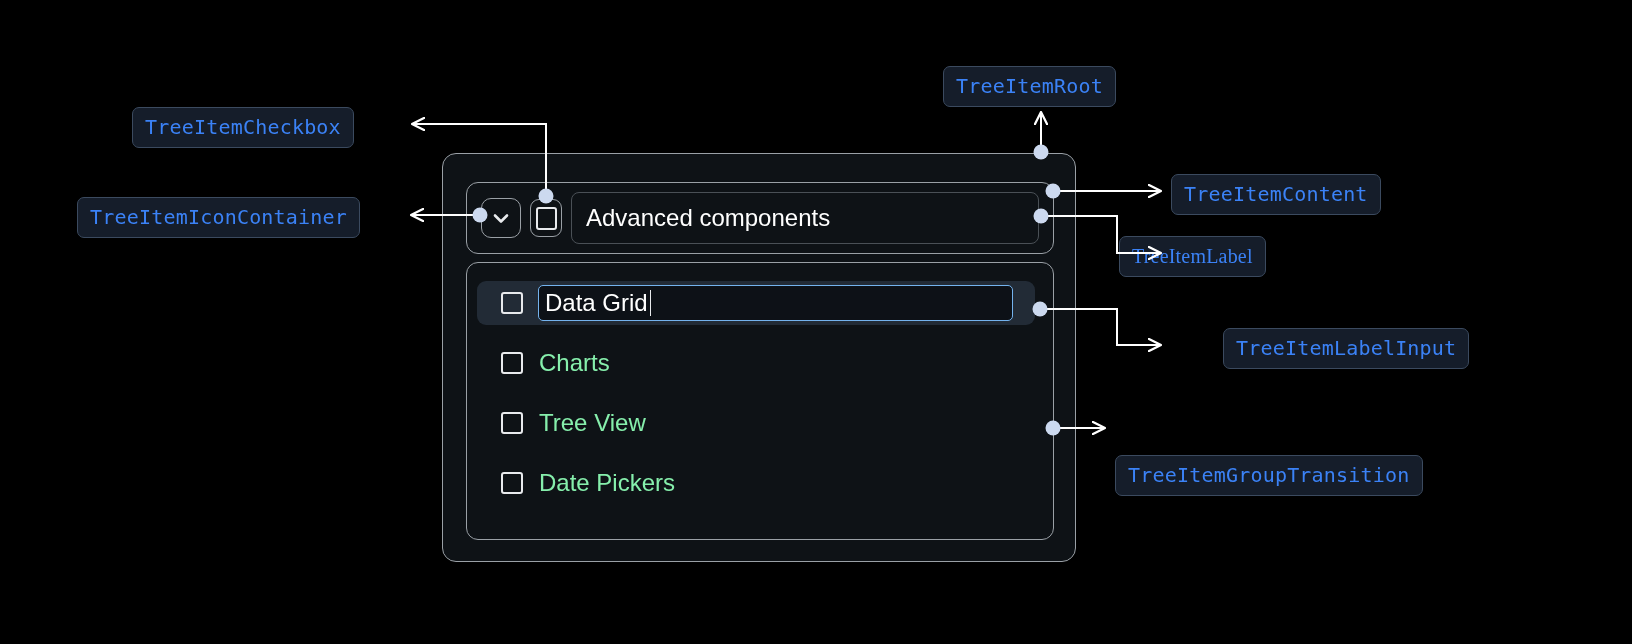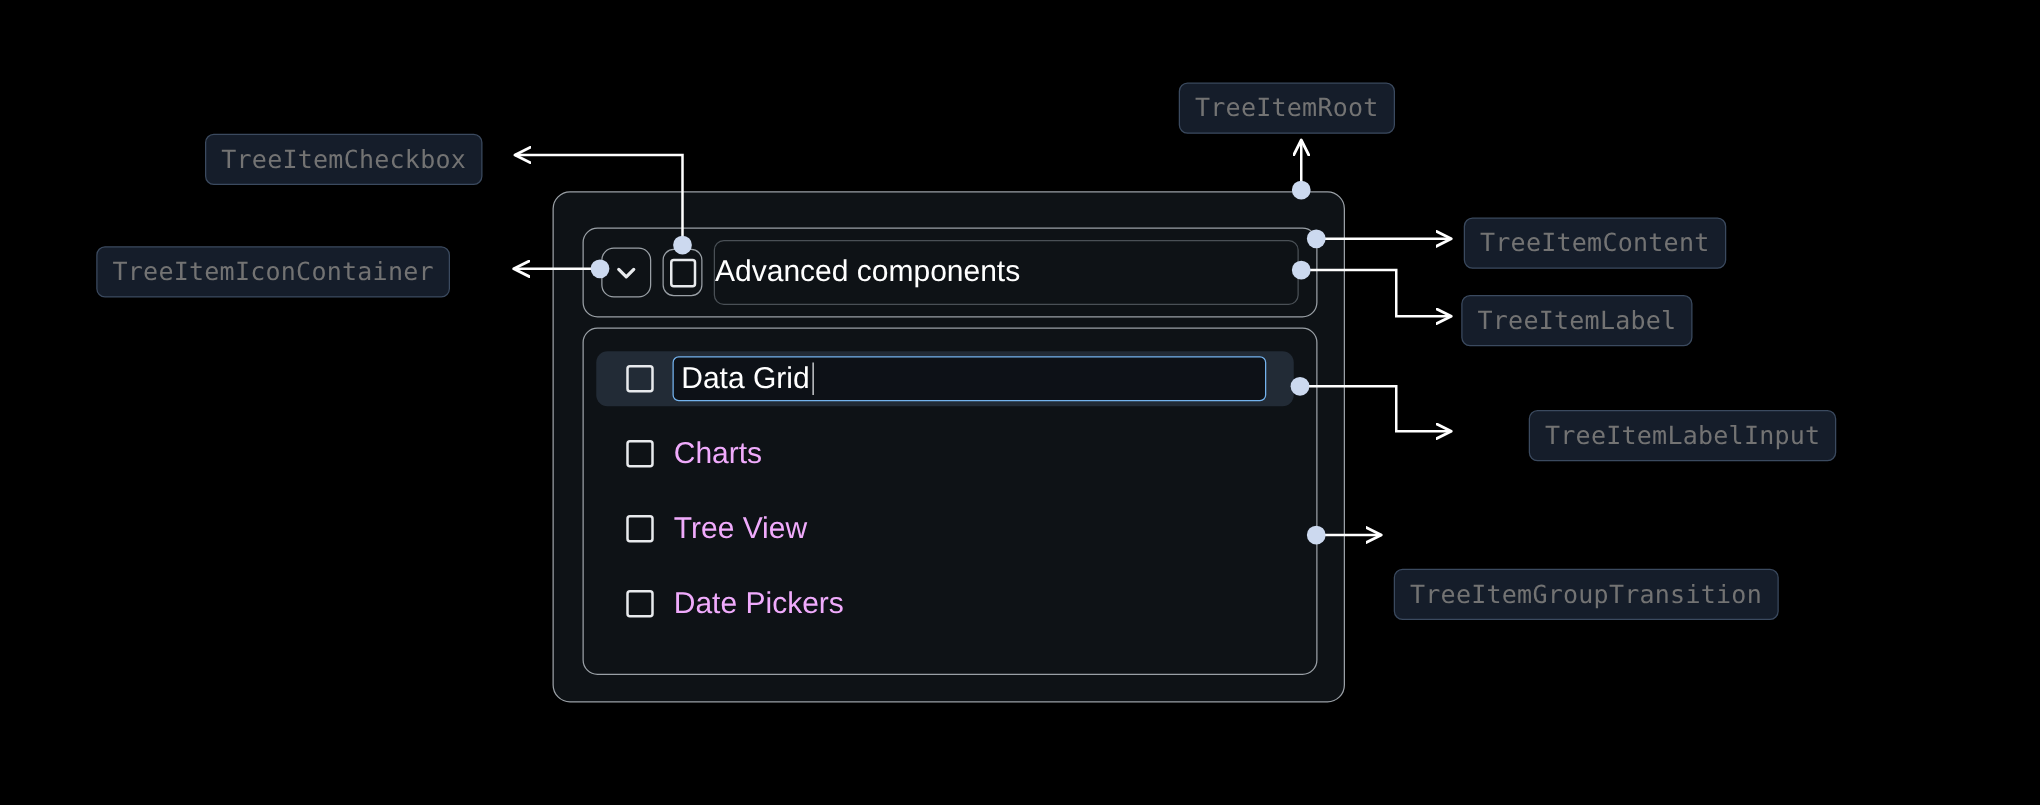--- a/index.html
+++ b/index.html
@@ -15,21 +15,21 @@
     font-family: "Liberation Sans", sans-serif;
   }
 
   
   .chip {
     position: absolute;
     box-sizing: border-box;
     background: #151d2a;
     border: 1px solid #3b4a5f;
     border-radius: 7px;
-    color: #737373;
+    color: #3b82f6;
     font-family: "DejaVu Sans Mono", "Liberation Mono", monospace;
     font-size: 20px;
     letter-spacing: 0.2px;
     line-height: 1;
     padding: 9px 12px 10px 12px;
     white-space: nowrap;
   }
 
   
   #connectors {
@@ -103,20 +103,21 @@
   }
 
   #root-label {
     flex: 1 1 auto;
     height: 52px;
     box-sizing: border-box;
     border: 1.5px solid #4a5056;
     border-radius: 8px;
     display: flex;
     align-items: center;
+    padding-left: 14px;
     color: #ffffff;
     font-size: 24px;
   }
 
   #group-transition {
     position: absolute;
     left: 23px;
     top: 108px;
     width: 588px;
     height: 278px;
@@ -146,21 +147,21 @@
   }
   .tree-row .cb-box {
     width: 22px;
     height: 22px;
     flex: 0 0 auto;
     box-sizing: border-box;
     border: 2.5px solid #e8eaed;
     border-radius: 3px;
   }
   .tree-row .row-label {
-    color: #f0abfc;
+    color: #86efac;
     font-size: 24px;
     margin-left: 16px;
     white-space: nowrap;
   }
 
   #label-input {
     margin-left: 15px;
     flex: 1 1 auto;
     height: 36px;
     box-sizing: border-box;
@@ -229,29 +230,29 @@
     </div>
 
     <div class="tree-row">
       <span class="cb-box"></span>
       <span class="row-label">Date Pickers</span>
     </div>
 
   </div>
 </div>
 
-<div class="chip" style="left:164px;  top:107px;text-align:center;">TreeItemCheckbox</div>
+<div class="chip" style="left:132px;  top:107px;text-align:center;">TreeItemCheckbox</div>
 
 <div class="chip" style="left:77px;   top:197px;">TreeItemIconContainer</div>
 
 <div class="chip" style="left:943px;  top:66px;">TreeItemRoot</div>
 
 <div class="chip" style="left:1171px; top:174px;">TreeItemContent</div>
 
-<div class="chip" style="left:1169px; top:236px;">TreeItemLabel</div>
+<div class="chip" style="left:1119px; top:236px;font-family:Liberation Serif, serif;">TreeItemLabel</div>
 
 <div class="chip" style="left:1223px; top:328px;">TreeItemLabelInput</div>
 
 <div class="chip" style="left:1115px; top:411px;margin-top:44px;">TreeItemGroupTransition</div>
 
 <svg id="connectors" viewBox="0 0 1632 644">
   <defs>
     <marker id="arrow-r" viewBox="0 0 10 10" refX="9" refY="5" markerWidth="7" markerHeight="7" orient="auto-start-reverse">
       <path d="M 0 0.5 L 9 5 L 0 9.5" fill="none" stroke="#ffffff" stroke-width="1.6" stroke-linecap="round" stroke-linejoin="round"></path>
     </marker>

